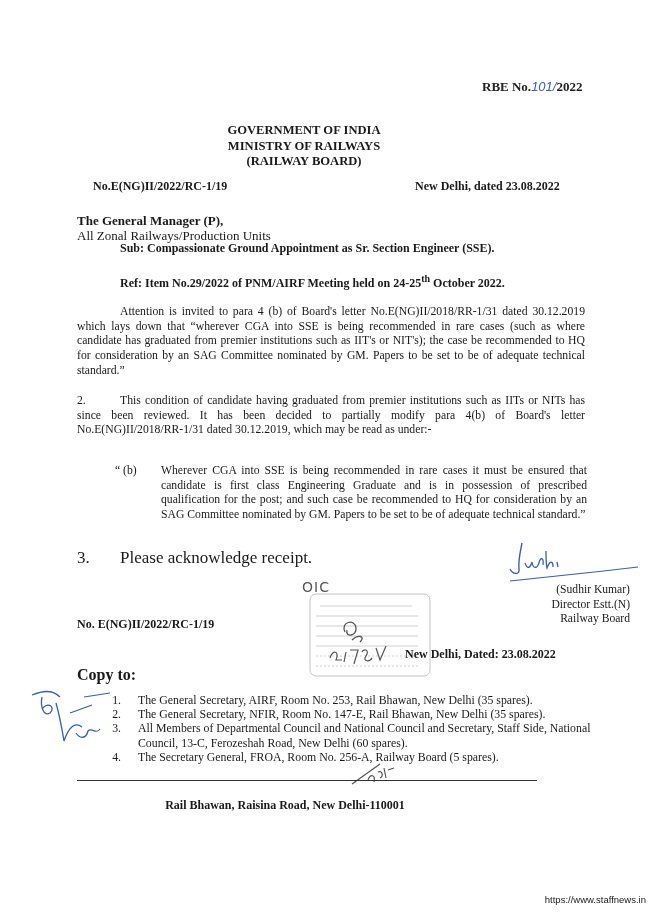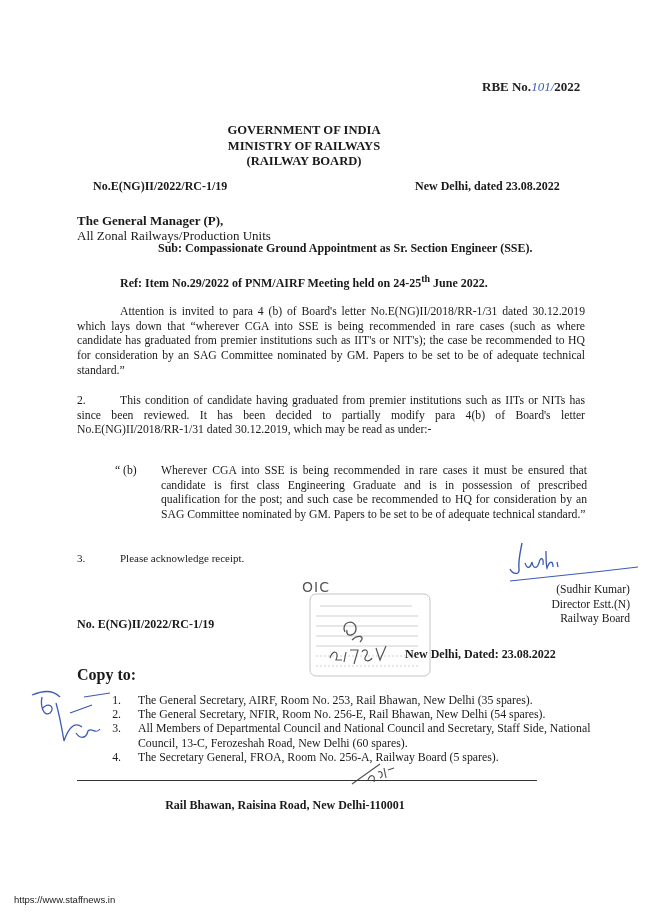--- a/index.html
+++ b/index.html
@@ -4,52 +4,52 @@
   <style>
     html, body { margin: 0; padding: 0; background: #ffffff; }
     body {
       width: 650px; height: 919px; position: relative; overflow: hidden;
       font-family: "Liberation Serif", "DejaVu Serif", serif;
       color: #1a1a1a; font-size: 11.4px; line-height: 14px;
     }
     .abs { position: absolute; }
     .b { font-weight: bold; }
     .rbe { top: 80px; left: 482px; font-size: 13px; font-weight: bold; color: #222; }
-    .rbe .hand { color: #3b5bb5; font-family: Liberation Serif, serif; font-weight: normal; font-size: 13px; font-style: italic; }
+    .rbe .hand { color: #3b5bb5; font-family: Liberation Sans, sans-serif; font-weight: normal; font-size: 13px; font-style: italic; }
     .gov { top: 123px; left: 0; width: 570px; text-align: center; font-size: 12.6px; font-weight: bold; line-height: 15.5px; }
     .gov div { margin-left: 38px; }
     .refno { top: 179px; left: 77px; font-weight: bold; font-size: 12px; margin-left: 16px; }
     .dated { top: 179px; left: 415px; font-weight: bold; font-size: 12px; }
     .addr { top: 214px; left: 77px; line-height: 14.5px; font-size: 13px; }
-    .sub { top: 241px; left: 120px; font-weight: bold; font-size: 12px; margin-left: 38px; }
+    .sub { top: 241px; left: 120px; font-weight: bold; font-size: 12px; }
     .ref { top: 276px; left: 120px; font-weight: bold; font-size: 12px; }
     .ref sup { font-size: 10px; line-height: 0; }
     .para { left: 77px; width: 508px; text-align: justify; font-size: 11.7px; line-height: 14.7px; }
     .p1 { top: 305px; text-indent: 43px; }
     .p2 { top: 394px; }
     .p2 .num { display: inline-block; width: 43px; }
     .quote { top: 464px; left: 117px; width: 470px; font-size: 11.7px; line-height: 14.7px; }
     .quote .lbl { position: absolute; left: -2px; top: 0; width: 40px; }
     .quote .txt { margin-left: 44px; text-align: justify; }
-    .p3 { top: 551px; left: 77px; font-size: 11px; }
+    .p3 { top: 551px; left: 77px; font-size: 17px; }
     .p3 .num { display: inline-block; width: 43px; }
     .sigblock { top: 583px; left: 545px; text-align: right; width: 85px; font-size: 11.6px; line-height: 14.6px; }
     .sign-svg { top: 535px; left: 500px; }
     .stamp { top: 580px; left: 300px; width: 140px; height: 100px; }
     .oic { top: 580px; left: 302px; font-family: "DejaVu Sans", sans-serif; font-size: 14px; color: #555; letter-spacing: 1px; }
     .refno2 { top: 617px; left: 77px; font-weight: bold; font-size: 12px; }
     .dated2 { top: 647px; left: 405px; font-weight: bold; font-size: 12px; }
     .copyto { top: 668px; left: 77px; font-weight: bold; font-size: 16px; }
     .copylist { top: 693px; left: 100px; width: 520px; font-size: 11.8px; line-height: 14.2px; }
     .copylist .row { display: flex; }
     .copylist .n { width: 21px; flex-shrink: 0; text-align: right; padding-right: 17px; }
     .hr { top: 780px; left: 77px; width: 460px; height: 1px; background: #333; }
     .footer { top: 798px; left: 0; width: 568px; text-align: center; font-weight: bold; font-size: 12px; }
     .footer span { margin-left: 2px; }
-    .url { top: 893px; left: 4px; width: 630px; text-align: left; font-family: "Liberation Sans", sans-serif; font-size: 9.5px; color: #222; }
+    .url { top: 893px; left: 16px; width: 630px; text-align: right; font-family: "Liberation Sans", sans-serif; font-size: 9.5px; color: #222; }
     .url span { margin-left: 10px; }
   </style>
 </head>
 <body>
 
 <div class="abs rbe">
   <span>RBE No.</span><span class="hand">101/</span><span>2022</span>
 </div>
 
 <div class="abs gov">
@@ -61,21 +61,21 @@
 <div class="abs refno">No.E(NG)II/2022/RC-1/19</div>
 <div class="abs dated">New Delhi, dated 23.08.2022</div>
 
 <div class="abs addr">
   <div class="b">The General Manager (P),</div>
   <div>All Zonal Railways/Production Units</div>
 </div>
 
 <div class="abs sub">Sub: Compassionate Ground Appointment as Sr. Section Engineer (SSE).</div>
 <div class="abs ref">
-  <span>Ref: Item No.29/2022 of PNM/AIRF Meeting held on 24-25</span><sup>th</sup><span> June 2022.</span>
+  <span>Ref: Item No.29/2022 of PNM/AIRF Meeting held on 24-25</span><sup>th</sup><span> October 2022.</span>
 </div>
 
 <div class="abs para p1">Attention is invited to para 4 (b) of Board's letter No.E(NG)II/2018/RR-1/31 dated 30.12.2019 which lays down that “wherever CGA into SSE is being recommended in rare cases (such as where candidate has graduated from premier institutions such as IIT's or NIT's); the case be recommended to HQ for consideration by an SAG Committee nominated by GM. Papers to be set to be of adequate technical standard.”</div>
 
 <div class="abs para p2">
   <span class="num">2.</span><span>This condition of candidate having graduated from premier institutions such as IITs or NITs has since been reviewed. It has been decided to partially modify para 4(b) of Board's letter No.E(NG)II/2018/RR-1/31 dated 30.12.2019, which may be read as under:-</span>
 </div>
 
 <div class="abs quote">
   <span class="lbl">“ (b)</span>
@@ -123,21 +123,21 @@
   <path d="M62 14 L88 10" stroke="#3b5bb5" stroke-width="1.2" fill="none"></path>
 </svg>
 
 <div class="abs copylist">
   <div class="row">
     <span class="n">1.</span>
     <span>The General Secretary, AIRF, Room No. 253, Rail Bhawan, New Delhi (35 spares).</span>
   </div>
   <div class="row">
     <span class="n">2.</span>
-    <span>The General Secretary, NFIR, Room No. 256-E, Rail Bhawan, New Delhi (54 spares).</span>
+    <span>The General Secretary, NFIR, Room No. 147-E, Rail Bhawan, New Delhi (35 spares).</span>
   </div>
   <div class="row">
     <span class="n">3.</span>
     <span>All Members of Departmental Council and National Council and Secretary, Staff Side, National Council, 13-C, Ferozeshah Road, New Delhi (60 spares).</span>
   </div>
   <div class="row">
     <span class="n">4.</span>
     <span>The Secretary General, FROA, Room No.  256-A, Railway Board (5 spares).</span>
   </div>
 </div>

